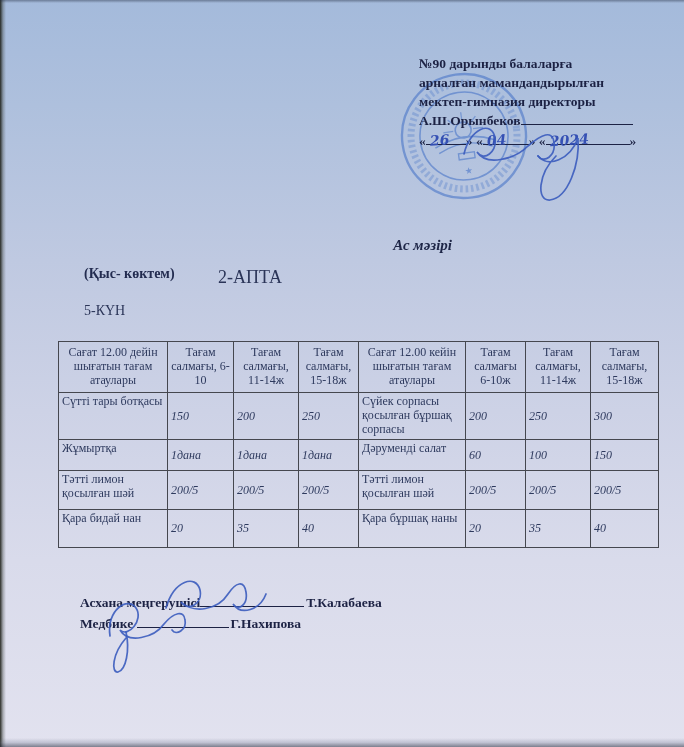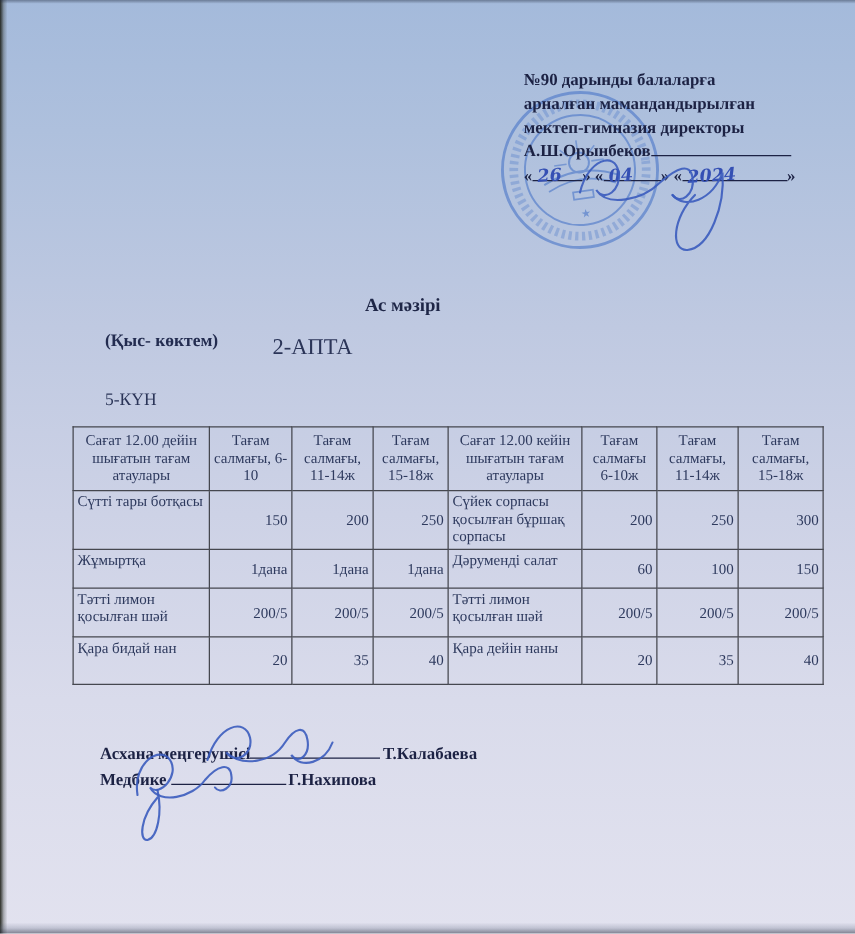--- a/index.html
+++ b/index.html
@@ -29,35 +29,35 @@
     color:#3550b4;font-size:14px;display:inline-block;transform:rotate(-4deg);padding:0 4px;}
   .d1{width:40px;} .d2{width:46px;} .d3{width:84px;}
 
   .stamp{position:absolute;left:396px;top:68px;z-index:1;opacity:.62;transform:rotate(-8deg);}
   .sig{position:absolute;z-index:3;}
   .sig path{fill:none;stroke:#3b5cbe;stroke-width:1.7;stroke-linecap:round;opacity:.9;}
   .sig-director{left:452px;top:112px;}
   .sig-manager{left:148px;top:566px;}
   .sig-nurse{left:96px;top:588px;}
 
-  .title{position:absolute;left:292px;top:237px;width:160px;text-align:left;
-    font-weight:bold;font-size:15px;color:#1e2647;}
+  .title{position:absolute;left:292px;top:237px;width:160px;text-align:right;
+    font-weight:bold;font-size:15px;color:#1e2647;font-style:italic;}
   .season{position:absolute;left:84px;top:266px;font-weight:bold;font-size:14px;color:#232c50;}
   .week{position:absolute;left:218px;top:267px;font-size:18px;color:#2b3558;}
-  .day{position:absolute;left:84px;top:313px;font-size:14px;color:#2b3558;text-align:center;}
+  .day{position:absolute;left:84px;top:303px;font-size:14px;color:#2b3558;text-align:center;}
 
   table.menu{
     position:absolute;left:58px;top:341px;width:600px;
     border-collapse:collapse;table-layout:fixed;
     font-size:12px;color:#2e3a5e;
   }
   table.menu th,table.menu td{border:1px solid #45474f;padding:1px 3px;line-height:1.18;}
   table.menu th{font-weight:normal;text-align:center;vertical-align:top;padding-top:3px;}
   td.name{text-align:left;vertical-align:top;padding-left:5px;padding-top:2px;}
-  td.num{text-align:right;vertical-align:middle;}
+  td.num{text-align:left;vertical-align:middle;font-style:italic;}
   tr.hr0{height:51px;} tr.hr1{height:47px;} tr.hr2{height:31px;} tr.hr3{height:39px;} tr.hr4{height:38px;}
 
   .signoff{position:absolute;left:80px;top:592px;font-weight:bold;font-size:13.5px;
     line-height:21px;color:#1c2244;z-index:2;}
   .w-m{width:104px;} .w-n{width:92px;}
   .so-line .nm{padding-left:2px;}
 </style>
 </head>
 <body>
 
@@ -158,21 +158,21 @@
       <td class="name">Тәтті лимон қосылған шәй</td>
       <td class="num">200/5</td>
       <td class="num">200/5</td>
       <td class="num">200/5</td>
     </tr>
     <tr class="hr4">
       <td class="name">Қара бидай нан</td>
       <td class="num">20</td>
       <td class="num">35</td>
       <td class="num">40</td>
-      <td class="name">Қара дейін наны</td>
+      <td class="name">Қара бұршақ наны</td>
       <td class="num">20</td>
       <td class="num">35</td>
       <td class="num">40</td>
     </tr>
   </tbody>
     </table>
 
   <div class="signoff">
     <div class="so-line"><span>Асхана меңгерушісі</span><span class="blank w-m"></span><span class="nm">Т.Калабаева</span></div>
     <div class="so-line"><span>Медбике</span> <span class="blank w-n"></span><span class="nm">Г.Нахипова</span></div>

